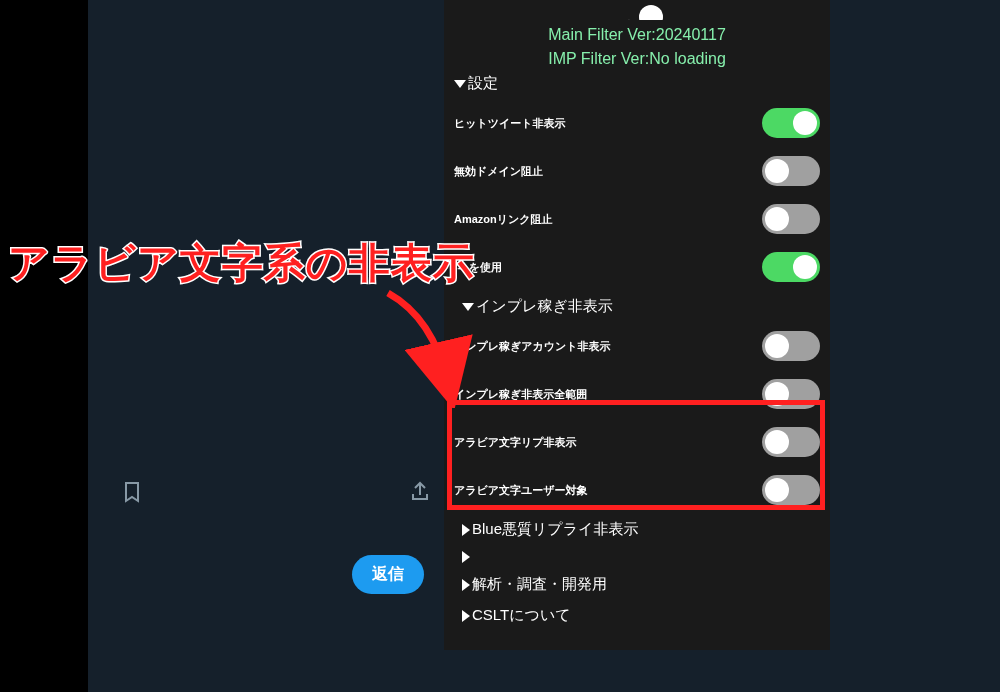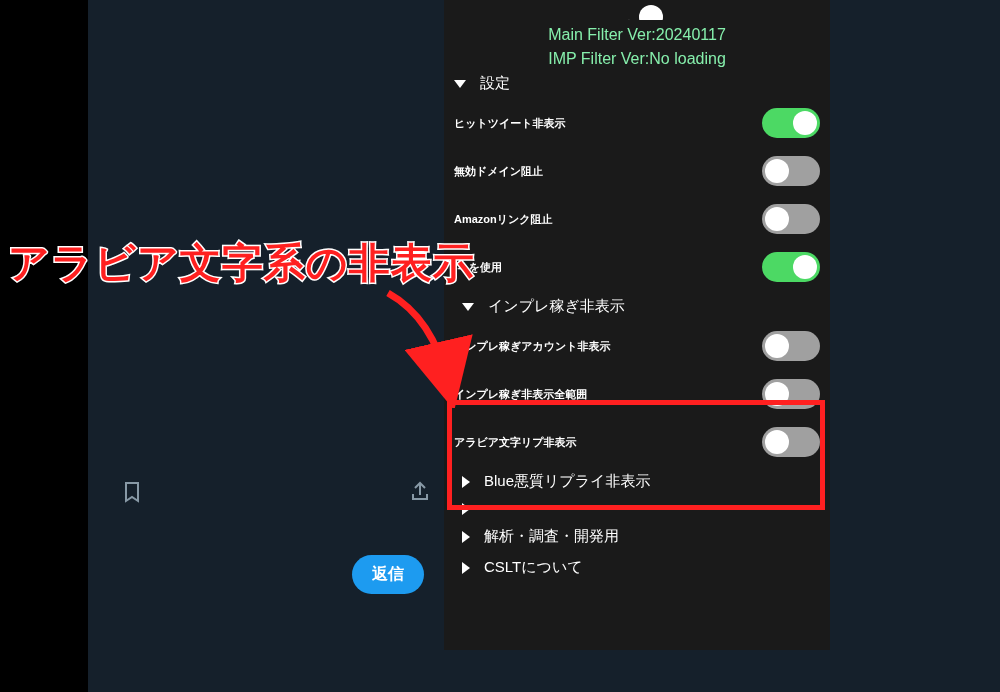--- a/index.html
+++ b/index.html
@@ -125,21 +125,21 @@
     margin-top: 6px;
   }
 
   .section-title {
     display: flex;
     align-items: center;
     font-size: 15px;
     color: #fff;
     padding: 6px 2px;
     cursor: pointer;
-    gap: 14px;
+    gap: 2px;
   }
   .tri {
     display: inline-block;
     width: 0; height: 0;
     border-left: 6px solid transparent;
     border-right: 6px solid transparent;
     border-top: 8px solid #fff;
   }
   .tri-right {
     display: inline-block;
@@ -271,20 +271,26 @@
       <span class="toggle">
           <span class="knob"></span>
         </span>
     </div>
     <div class="row">
       <span class="label">アラビア文字リプ非表示</span>
       <span class="toggle">
           <span class="knob"></span>
         </span>
     </div>
+    <div class="row">
+      <span class="label">アラビア文字ユーザー対象</span>
+      <span class="toggle">
+          <span class="knob"></span>
+        </span>
+    </div>
 
     <div class="section-title indent collapsed">
       <span class="tri-right"></span>
       <span>Blue悪質リプライ非表示</span>
     </div>
     <div class="section-title indent collapsed">
       <span class="tri-right"></span>
     </div>
     <div class="section-title indent collapsed">
       <span class="tri-right"></span>

